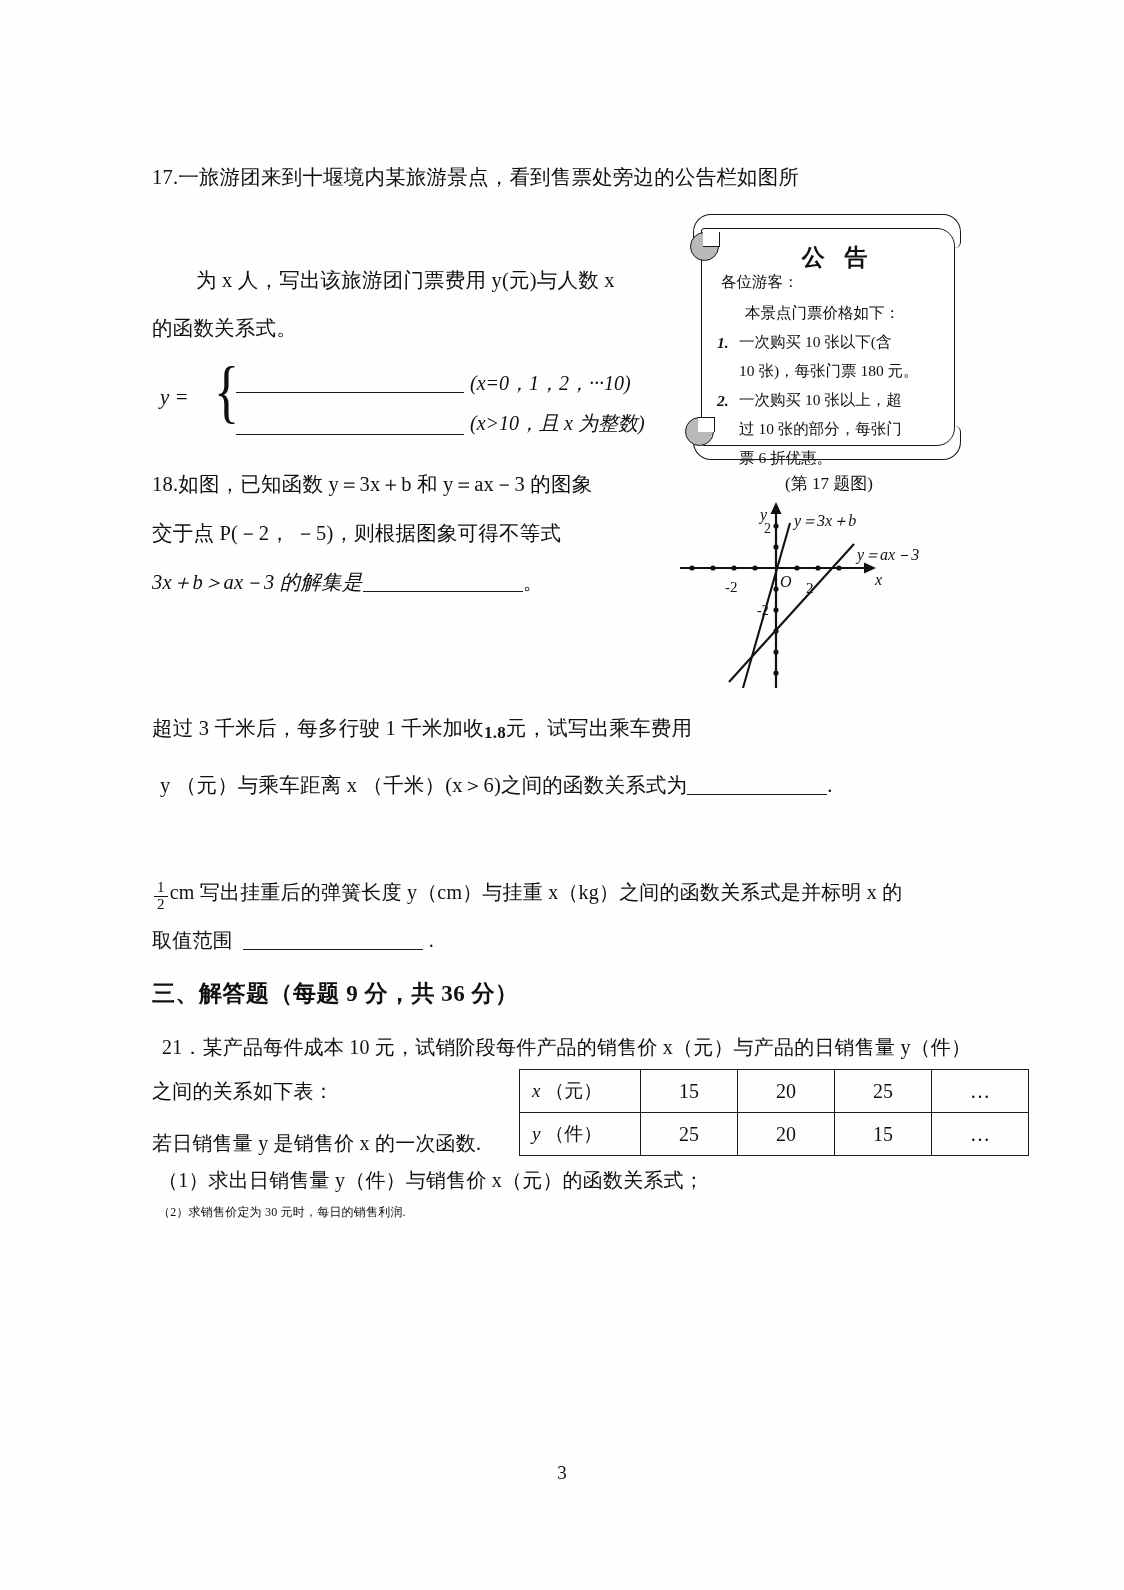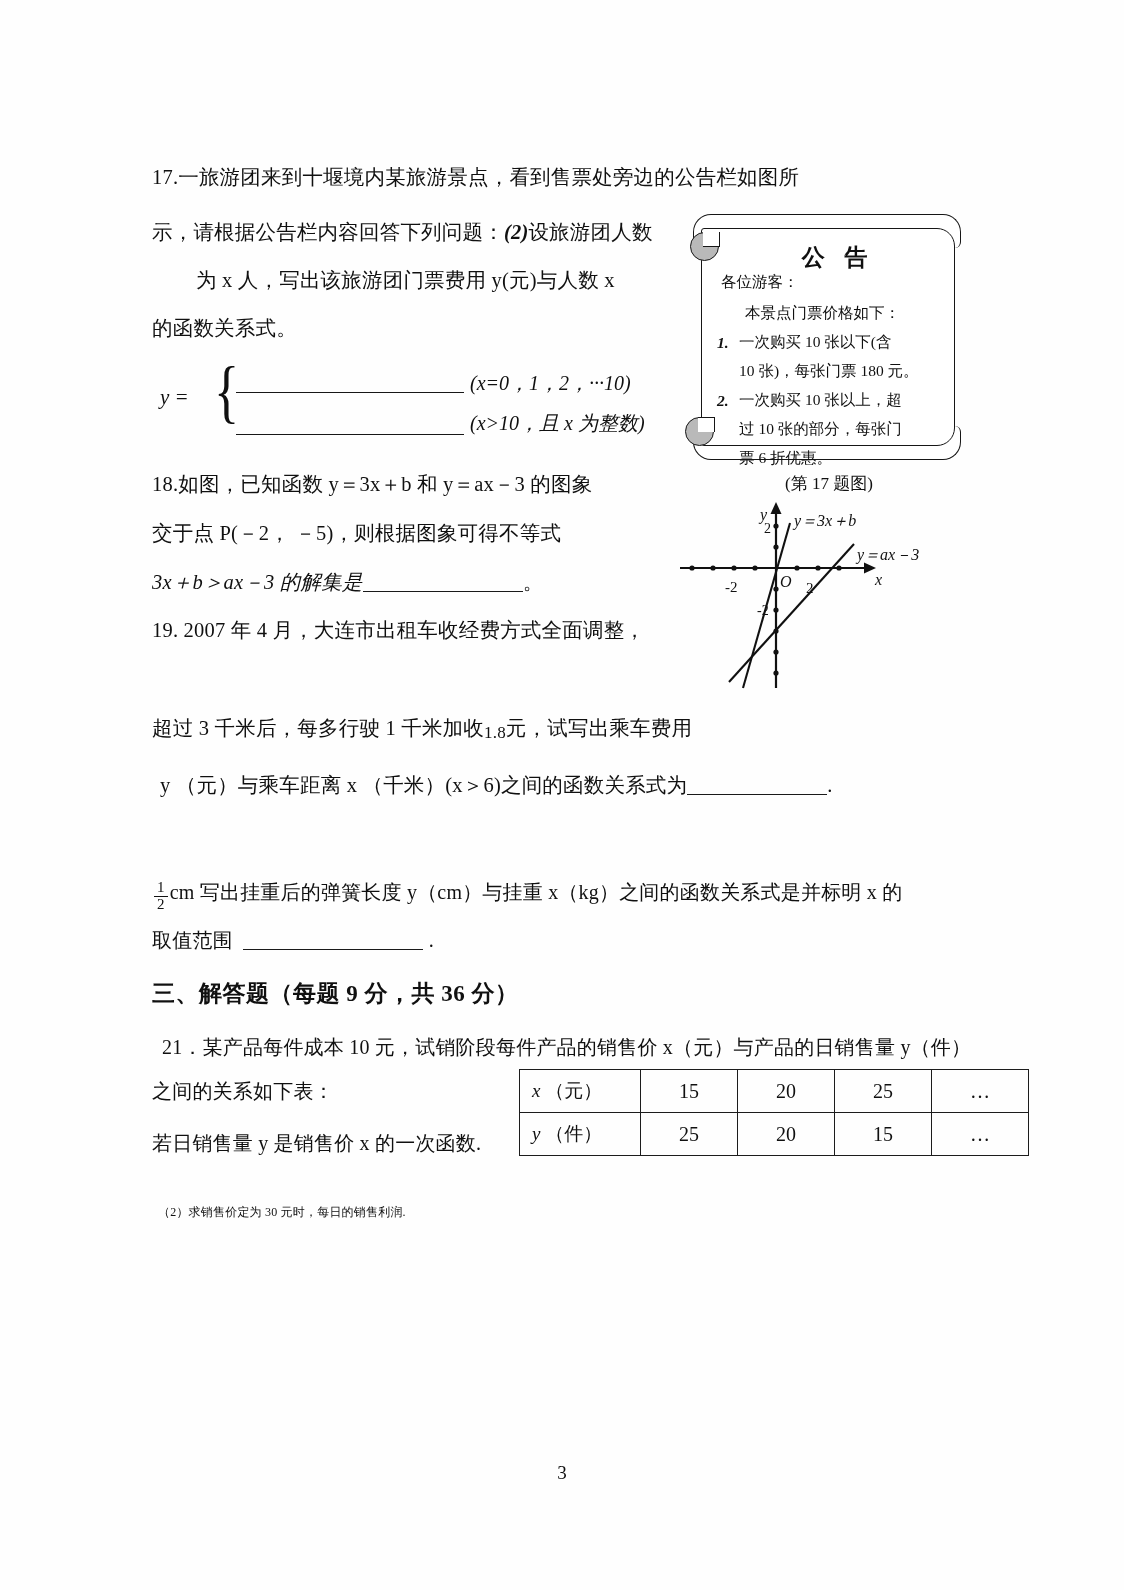--- a/index.html
+++ b/index.html
@@ -218,41 +218,38 @@
     vertical-align: -10px;
     text-align: center;
     font-size: 15px;
     line-height: 1.05;
     margin: 0 2px;
   }
   .frac .num { display: block; border-bottom: 1.4px solid #111; padding: 0 3px; }
   .frac .den { display: block; padding: 0 3px; }
 
   
-  .smallnum { font-size: 17px; vertical-align: -3px; }
+  .smallnum { font-size: 17px; vertical-align: -3px; font-weight: bold; }
 
   
   #page-number {
     position: absolute;
     left: 0; right: 0;
     top: 1462px;
     text-align: center;
     font-size: 19px;
   }
 </style>
 </head>
 <body>
 
 <div class="page">
 
   <div class="qline" style="left:152px; top:167px;">17.一旅游团来到十堰境内某旅游景点，看到售票处旁边的公告栏如图所</div>
 
-  <div class="qline" style="left:152px; top:222px;">
-    <span>示，请根据公告栏内容回答下列问题：</span><span class="bi">(2)</span><span>设旅游团人数</span>
-  </div>
 
   <div class="qline" style="left:152px; top:270px;margin-left:44px;">为 x 人，写出该旅游团门票费用 y(元)与人数 x</div>
 
   <div class="qline" style="left:152px; top:318px;">的函数关系式。</div>
 
   <div id="piecewise">
     <span class="yeq">y =</span>
     <span class="brace">{</span>
     <span class="rule r1"></span>
     <span class="rule r2"></span>
@@ -326,21 +323,20 @@
       <text x="108" y="95" font-family="'Liberation Serif', serif" font-size="16" font-style="italic" fill="#111">O</text>
       <text x="53" y="100" font-family="'Liberation Serif', serif" font-size="15" fill="#111">-2</text>
       <text x="134" y="101" font-family="'Liberation Serif', serif" font-size="15" fill="#111">2</text>
       <text x="92" y="41" font-family="'Liberation Serif', serif" font-size="14" fill="#111">2</text>
       <text x="85" y="123" font-family="'Liberation Serif', serif" font-size="14" fill="#111">-2</text>
       <text x="122" y="34" font-family="'Liberation Serif', serif" font-size="16" font-style="italic" fill="#111">y＝3x＋b</text>
       <text x="185" y="68" font-family="'Liberation Serif', serif" font-size="16" font-style="italic" fill="#111">y＝ax－3</text>
     </svg>
   </div>
 
-  <div class="qline" style="left:152px; top:620px;">19. 2007 年 4 月，大连市出租车收经费方式全面调整，</div>
   <div class="qline" style="left:152px; top:718px;">
     <span>超过 3 千米后，每多行驶 1 千米加收</span><span class="smallnum">1.8</span><span>元，试写出乘车费用</span>
   </div>
   <div class="qline" style="left:160px; top:775px;">
     <span>y （元）与乘车距离 x （千米）(x＞6)之间的函数关系式为</span><span class="blank" style="width:140px;"></span><span>.</span>
   </div>
 
   <div class="qline" style="left:152px; top:880px; font-size:20px;">
     <span class="frac">
       <span class="num">1</span>
@@ -349,20 +345,21 @@
   </div>
   <div class="qline" style="left:152px; top:930px; font-size:20px;">
     <span>取值范围</span><span class="blank" style="width:180px; margin-left:10px;"></span><span style="margin-left:6px;">.</span>
   </div>
 
   <div id="section-heading">三、解答题（每题 9 分，共 36 分）</div>
 
   <div class="qline" style="left:162px; top:1037px; font-size:20px;">21．某产品每件成本 10 元，试销阶段每件产品的销售价 x（元）与产品的日销售量 y（件）</div>
   <div class="qline" style="left:152px; top:1081px; font-size:20px;">之间的关系如下表：</div>
   <div class="qline" style="left:152px; top:1133px; font-size:20px;">若日销售量 y 是销售价 x 的一次函数.</div>
+  <div class="qline" style="left:158px; top:1170px; font-size:20px;">（1）求出日销售量 y（件）与销售价 x（元）的函数关系式；</div>
   <div class="qline" style="left:158px; top:1206px; font-size:12px;">（2）求销售价定为 30 元时，每日的销售利润.</div>
 
   <table id="q21-table">
     <tbody>
       <tr>
         <td class="lbl">
           <span class="vsym">x</span>
           <span>（元）</span>
         </td>
         <td class="val">15</td>

